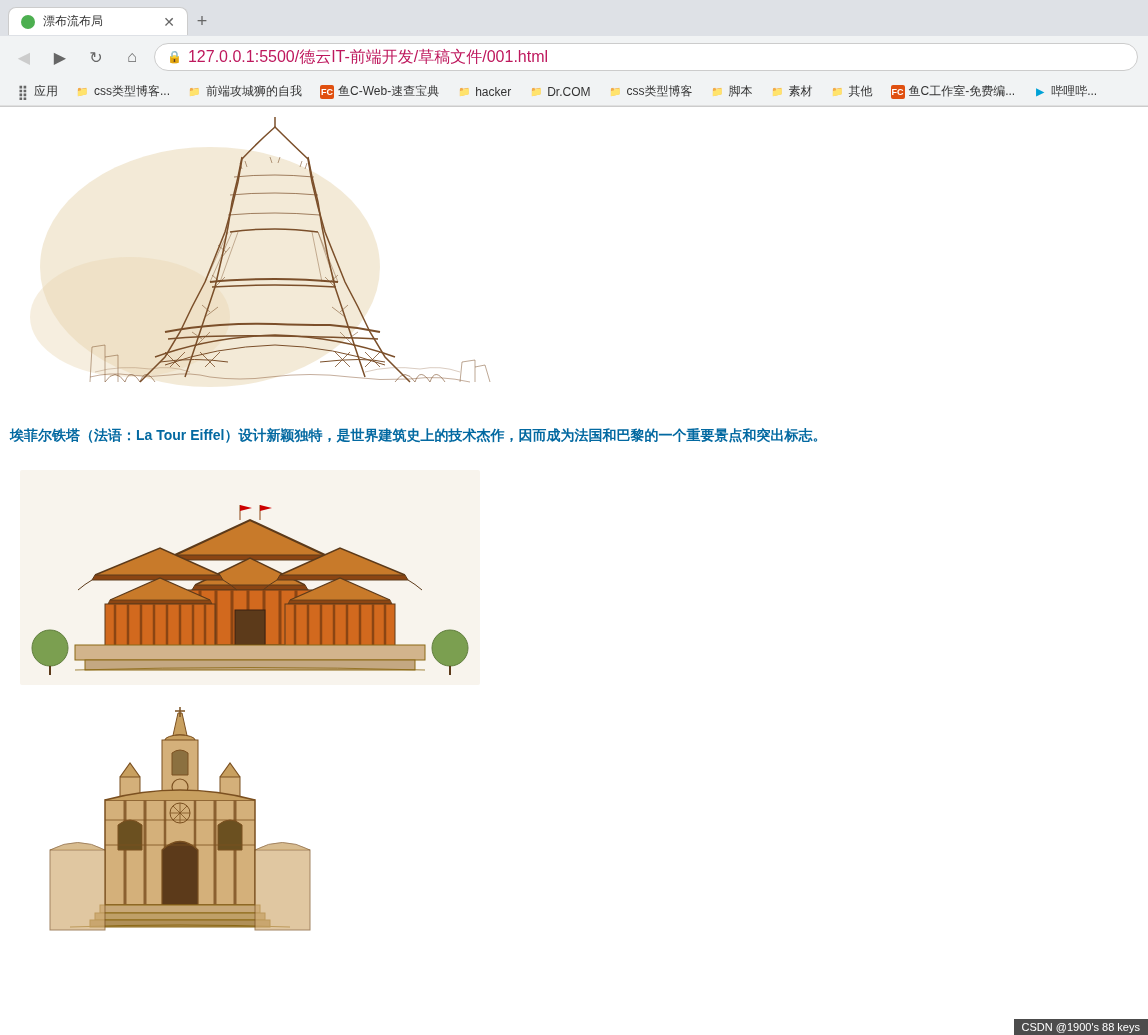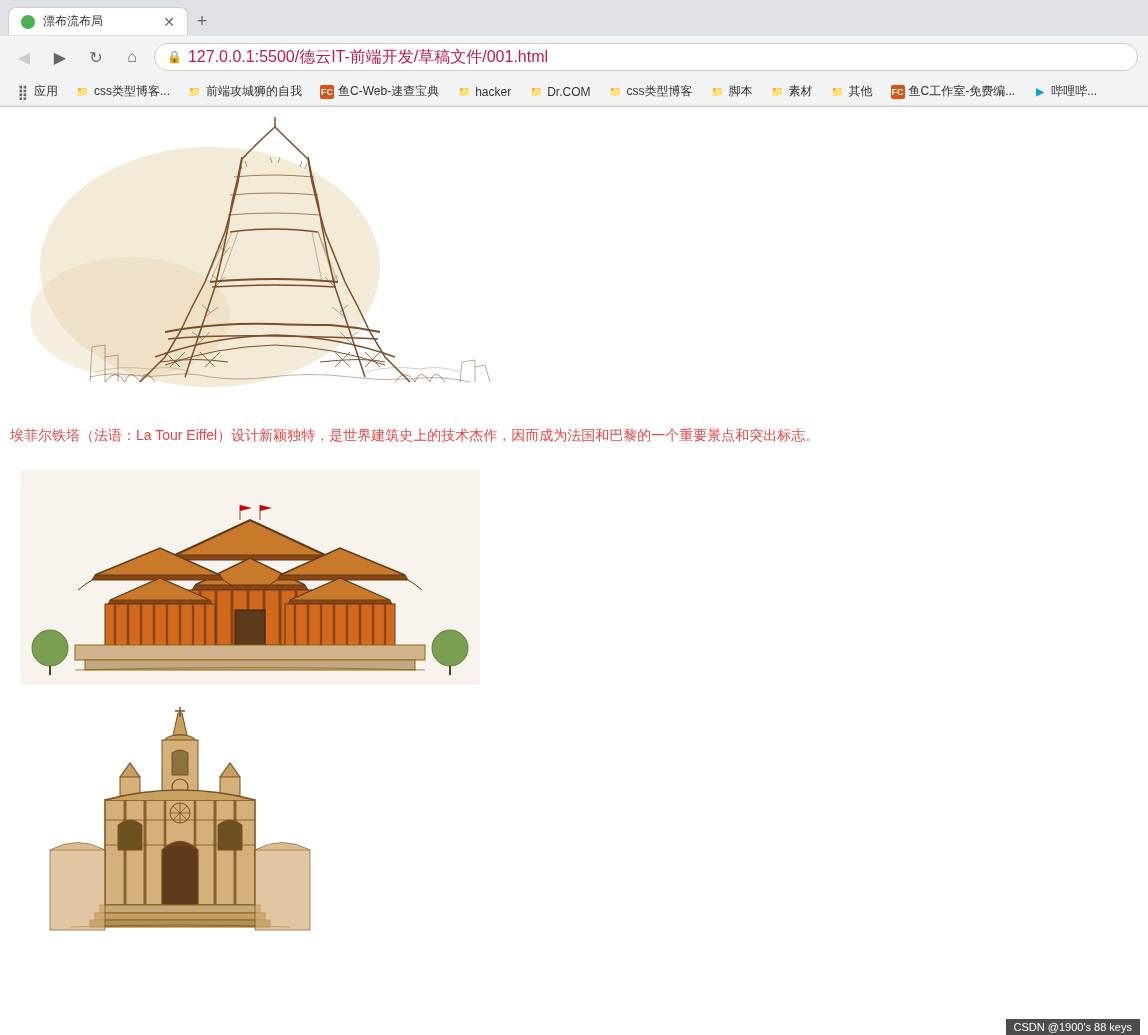--- a/index.html
+++ b/index.html
@@ -163,30 +163,31 @@
     }
 
     .landmark-image-container {
       display: flex;
       justify-content: flex-start;
       margin-bottom: 8px;
     }
 
     .landmark-description {
       font-size: 14px;
-      color: #ef4444;
+      color: #0369a1;
       line-height: 1.6;
       padding: 4px 0;
+      font-weight: bold;
     }
 
     
     .status-bar {
       position: fixed;
       bottom: 0;
-      right: 8px;
+      right: 0;
       background: rgba(0,0,0,0.7);
       color: #fff;
       font-size: 11px;
       padding: 2px 8px;
     }
     .bm-fc { background: #fc5c1e; color: white; font-size: 9px; font-weight: bold; border-radius: 2px; text-align: right; }
 
     .eiffel-wrapper {
       width: 530px;
       height: 295px;

